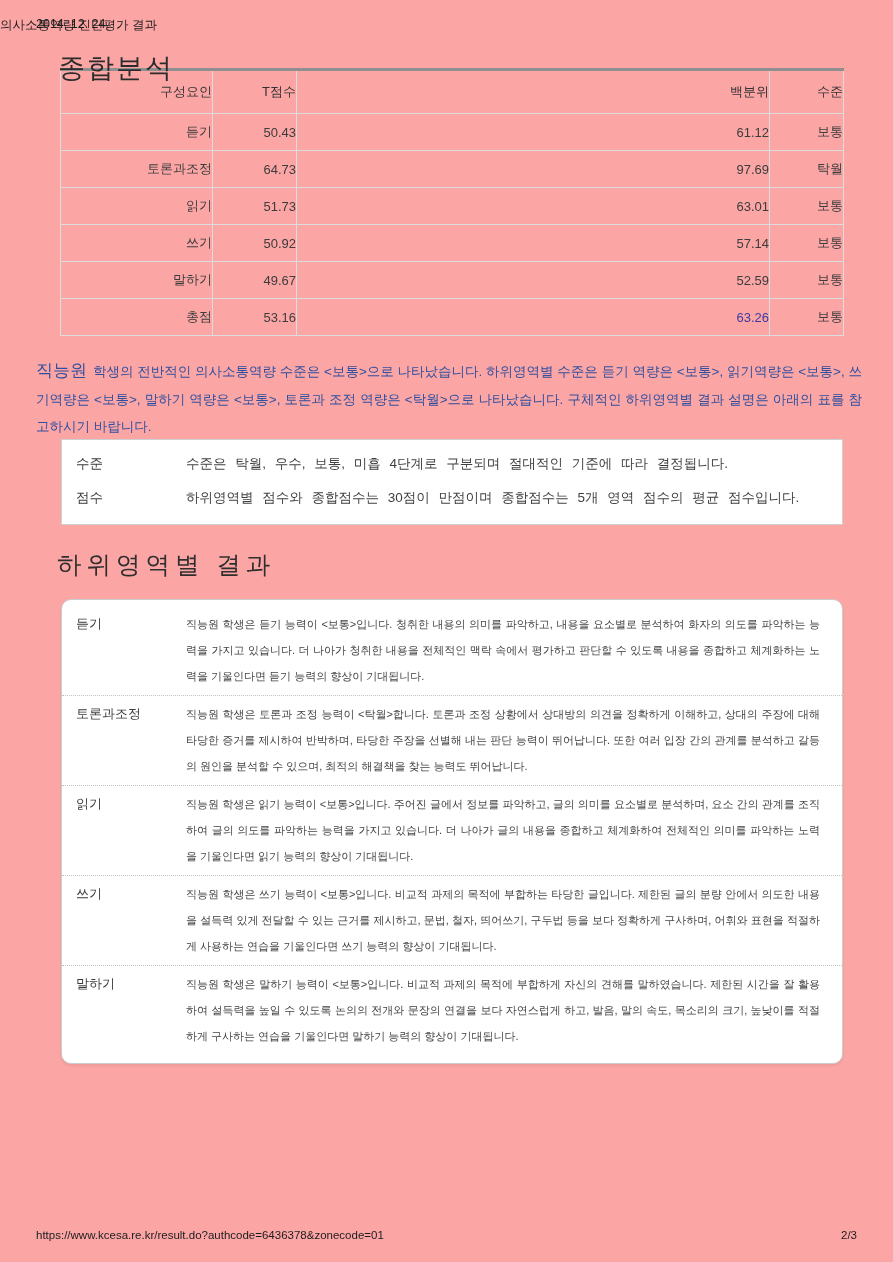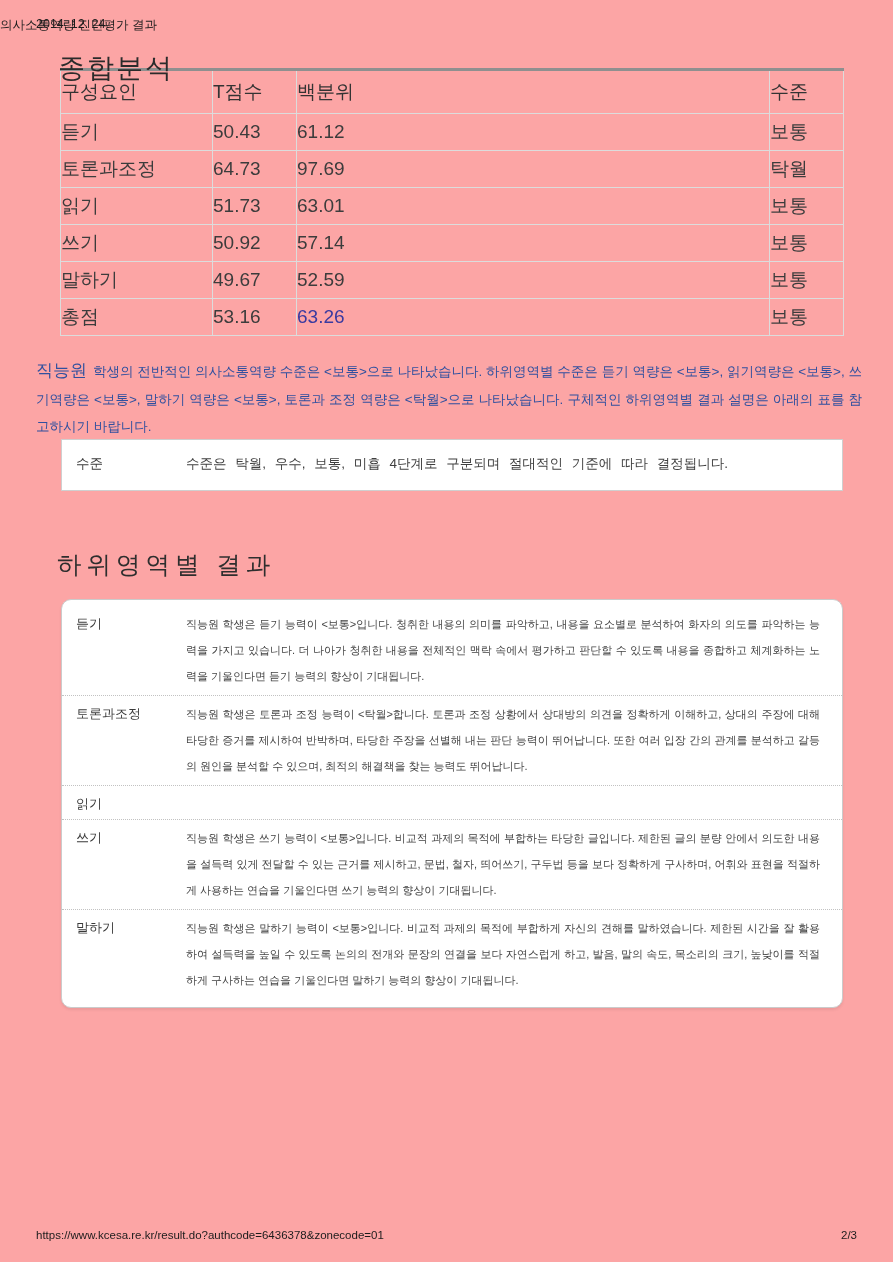--- a/index.html
+++ b/index.html
@@ -27,22 +27,22 @@
     font-size:27px; font-weight:500; letter-spacing:2px; color:#2b2b2b;
   }
   .summary-table-wrap { position:absolute; left:60px; top:68px; z-index:1; }
   table.summary {
     border-collapse:collapse; table-layout:fixed; width:783px;
     border-top:3px solid var(--table-top-border,#8f8f8f);
     border-bottom:1px solid #ababab;
   }
   table.summary th, table.summary td {
     border:1px solid var(--cell-border,#dcdcdc);
-    font-size:19px; font-weight:400;
-    text-align:left; vertical-align:middle;
+    font-size:13px; font-weight:400;
+    text-align:right; vertical-align:middle;
     color:#3c3c3c;
   }
   table.summary th { height:44px; color:#333; }
   table.summary td { height:37px; }
   td.percentile {
     text-align:left; padding-left:0;
     color:var(--percentile-gray,#6e7287);
   }
   td.percentile.total { color:var(--percentile-total,#3a3aa0); }
 
@@ -158,35 +158,40 @@
     </table>
   </div>
 
   <p class="summary-comment"><span class="student-name">직능원</span><span>학생의 전반적인 의사소통역량 수준은 &lt;보통&gt;으로 나타났습니다. 하위영역별 수준은 듣기 역량은 &lt;보통&gt;, 읽기역량은 &lt;보통&gt;, 쓰기역량은 &lt;보통&gt;, 말하기 역량은 &lt;보통&gt;, 토론과 조정 역량은 &lt;탁월&gt;으로 나타났습니다. 구체적인 하위영역별 결과 설명은 아래의 표를 참고하시기 바랍니다.</span></p>
 
   <div class="legend-box">
     <div class="legend-row">
       <span class="legend-label">수준</span>
       <span class="legend-text">수준은 탁월, 우수, 보통, 미흡 4단계로 구분되며 절대적인 기준에 따라 결정됩니다.</span>
     </div>
+    <div class="legend-row">
+      <span class="legend-label">점수</span>
+      <span class="legend-text">하위영역별 점수와 종합점수는 30점이 만점이며 종합점수는 5개 영역 점수의 평균 점수입니다.</span>
+    </div>
   </div>
 
   <div class="detail-heading">하위영역별 결과</div>
 
   <div class="detail-box">
     <div class="detail-row">
       <span class="detail-label">듣기</span>
       <span class="detail-text">직능원 학생은 듣기 능력이 &lt;보통&gt;입니다. 청취한 내용의 의미를 파악하고, 내용을 요소별로 분석하여 화자의 의도를 파악하는 능력을 가지고 있습니다. 더 나아가 청취한 내용을 전체적인 맥락 속에서 평가하고 판단할 수 있도록 내용을 종합하고 체계화하는 노력을 기울인다면 듣기 능력의 향상이 기대됩니다.</span>
     </div>
     <div class="detail-row">
       <span class="detail-label">토론과조정</span>
       <span class="detail-text">직능원 학생은 토론과 조정 능력이 &lt;탁월&gt;합니다. 토론과 조정 상황에서 상대방의 의견을 정확하게 이해하고, 상대의 주장에 대해 타당한 증거를 제시하여 반박하며, 타당한 주장을 선별해 내는 판단 능력이 뛰어납니다. 또한 여러 입장 간의 관계를 분석하고 갈등의 원인을 분석할 수 있으며, 최적의 해결책을 찾는 능력도 뛰어납니다.</span>
     </div>
     <div class="detail-row">
       <span class="detail-label">읽기</span>
+      <span class="detail-text">직능원 학생은 읽기 능력이 &lt;보통&gt;입니다. 주어진 글에서 정보를 파악하고, 글의 의미를 요소별로 분석하며, 요소 간의 관계를 조직하여 글의 의도를 파악하는 능력을 가지고 있습니다. 더 나아가 글의 내용을 종합하고 체계화하여 전체적인 의미를 파악하는 노력을 기울인다면 읽기 능력의 향상이 기대됩니다.</span>
     </div>
     <div class="detail-row">
       <span class="detail-label">쓰기</span>
       <span class="detail-text">직능원 학생은 쓰기 능력이 &lt;보통&gt;입니다. 비교적 과제의 목적에 부합하는 타당한 글입니다. 제한된 글의 분량 안에서 의도한 내용을 설득력 있게 전달할 수 있는 근거를 제시하고, 문법, 철자, 띄어쓰기, 구두법 등을 보다 정확하게 구사하며, 어휘와 표현을 적절하게 사용하는 연습을 기울인다면 쓰기 능력의 향상이 기대됩니다.</span>
     </div>
     <div class="detail-row">
       <span class="detail-label">말하기</span>
       <span class="detail-text">직능원 학생은 말하기 능력이 &lt;보통&gt;입니다. 비교적 과제의 목적에 부합하게 자신의 견해를 말하였습니다. 제한된 시간을 잘 활용하여 설득력을 높일 수 있도록 논의의 전개와 문장의 연결을 보다 자연스럽게 하고, 발음, 말의 속도, 목소리의 크기, 높낮이를 적절하게 구사하는 연습을 기울인다면 말하기 능력의 향상이 기대됩니다.</span>
     </div>
   </div>

